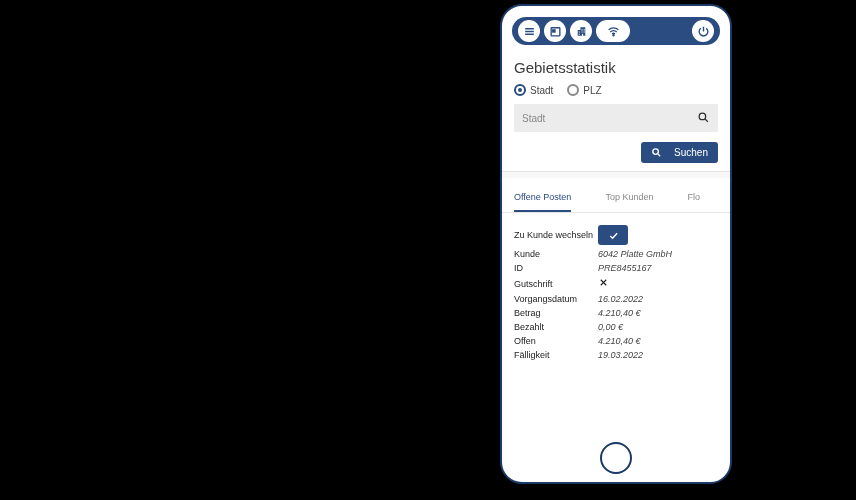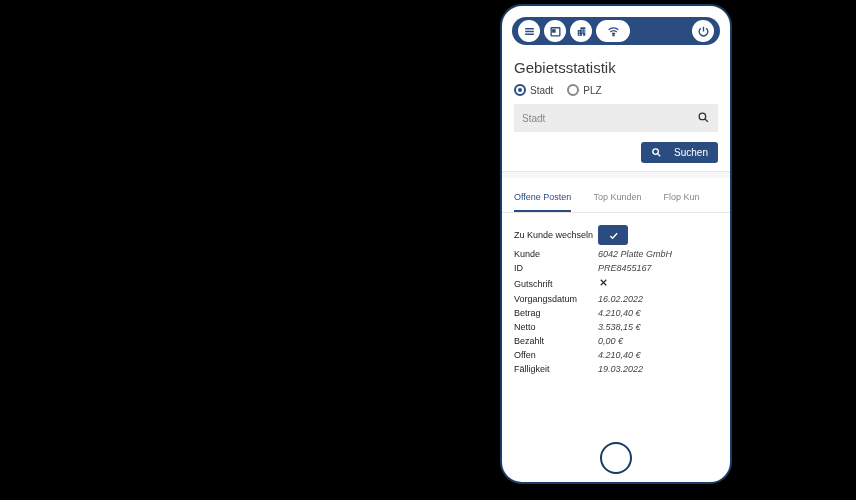--- a/index.html
+++ b/index.html
@@ -79,21 +79,21 @@
     background: #2b4c80; color:#fff;
     font-size: 10px;
     padding: 5px 10px;
     border-radius: 3px;
     display:flex; align-items:center; gap:12px;
   }
   .btn svg { width:11px; height:11px; }
   .divider { height:1px; background:#e5e5e5; margin: 6px -12px 0 -12px; }
   .spacer { height: 6px; background:#f7f7f7; margin: 0 -12px; }
   .tabs {
-    display:flex; gap: 4px; border-bottom:1px solid #e5e5e5;
+    display:flex; gap: 16px; border-bottom:1px solid #e5e5e5;
     font-size: 9px; color:#888;
     margin: 6px -12px 0 -12px;
     padding: 0 12px;
   }
   .tab { padding: 8px 0; margin-right: 18px; white-space:nowrap; }
   .tab.active { color:#2b4c80; border-bottom: 2px solid #2b4c80; }
   .tab.cut { overflow:hidden; width:44px; }
   .detail { margin-top: 10px; font-size: 9px; }
   .row { display:flex; align-items:center; padding: 2px 0; }
   .row .label { width: 84px; font-weight: 400; color:#222; }
@@ -220,24 +220,20 @@
           </div>
           <div class="row">
             <span class="label">Vorgangsdatum</span>
             <span class="val">16.02.2022</span>
           </div>
           <div class="row">
             <span class="label">Betrag</span>
             <span class="val">4.210,40 €</span>
           </div>
           <div class="row">
-            <span class="label">Netto</span>
-            <span class="val">3.538,15 €</span>
-          </div>
-          <div class="row">
             <span class="label">Bezahlt</span>
             <span class="val">0,00 €</span>
           </div>
           <div class="row">
             <span class="label">Offen</span>
             <span class="val">4.210,40 €</span>
           </div>
           <div class="row">
             <span class="label">Fälligkeit</span>
             <span class="val">19.03.2022</span>

